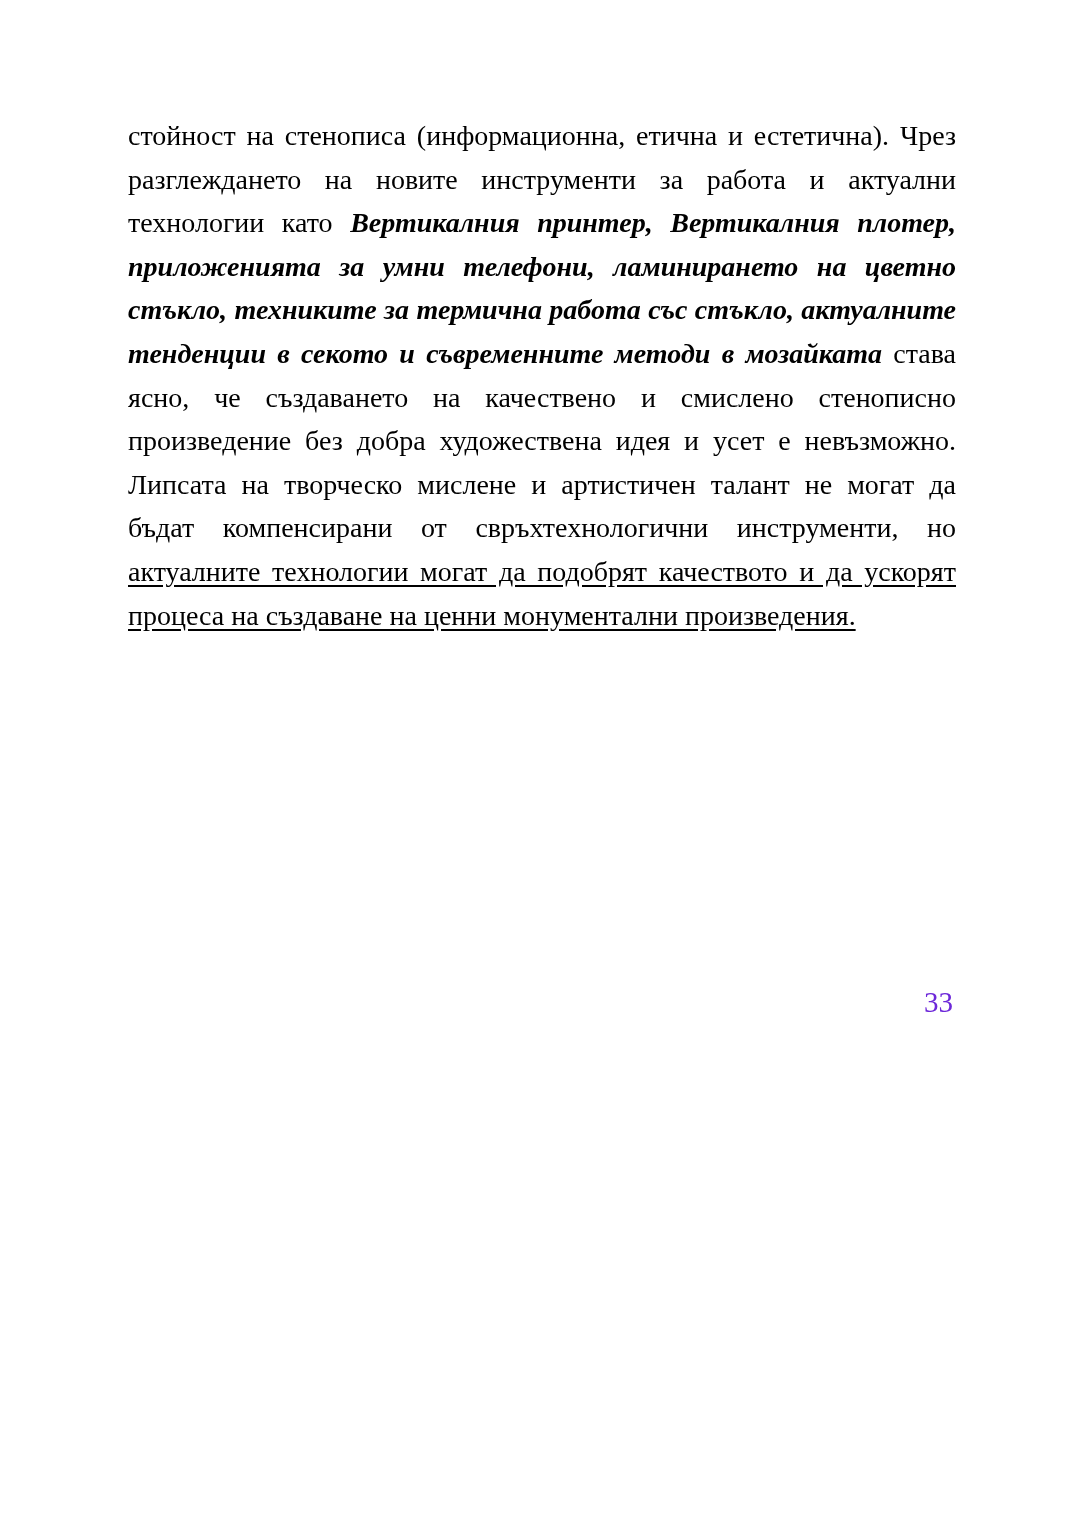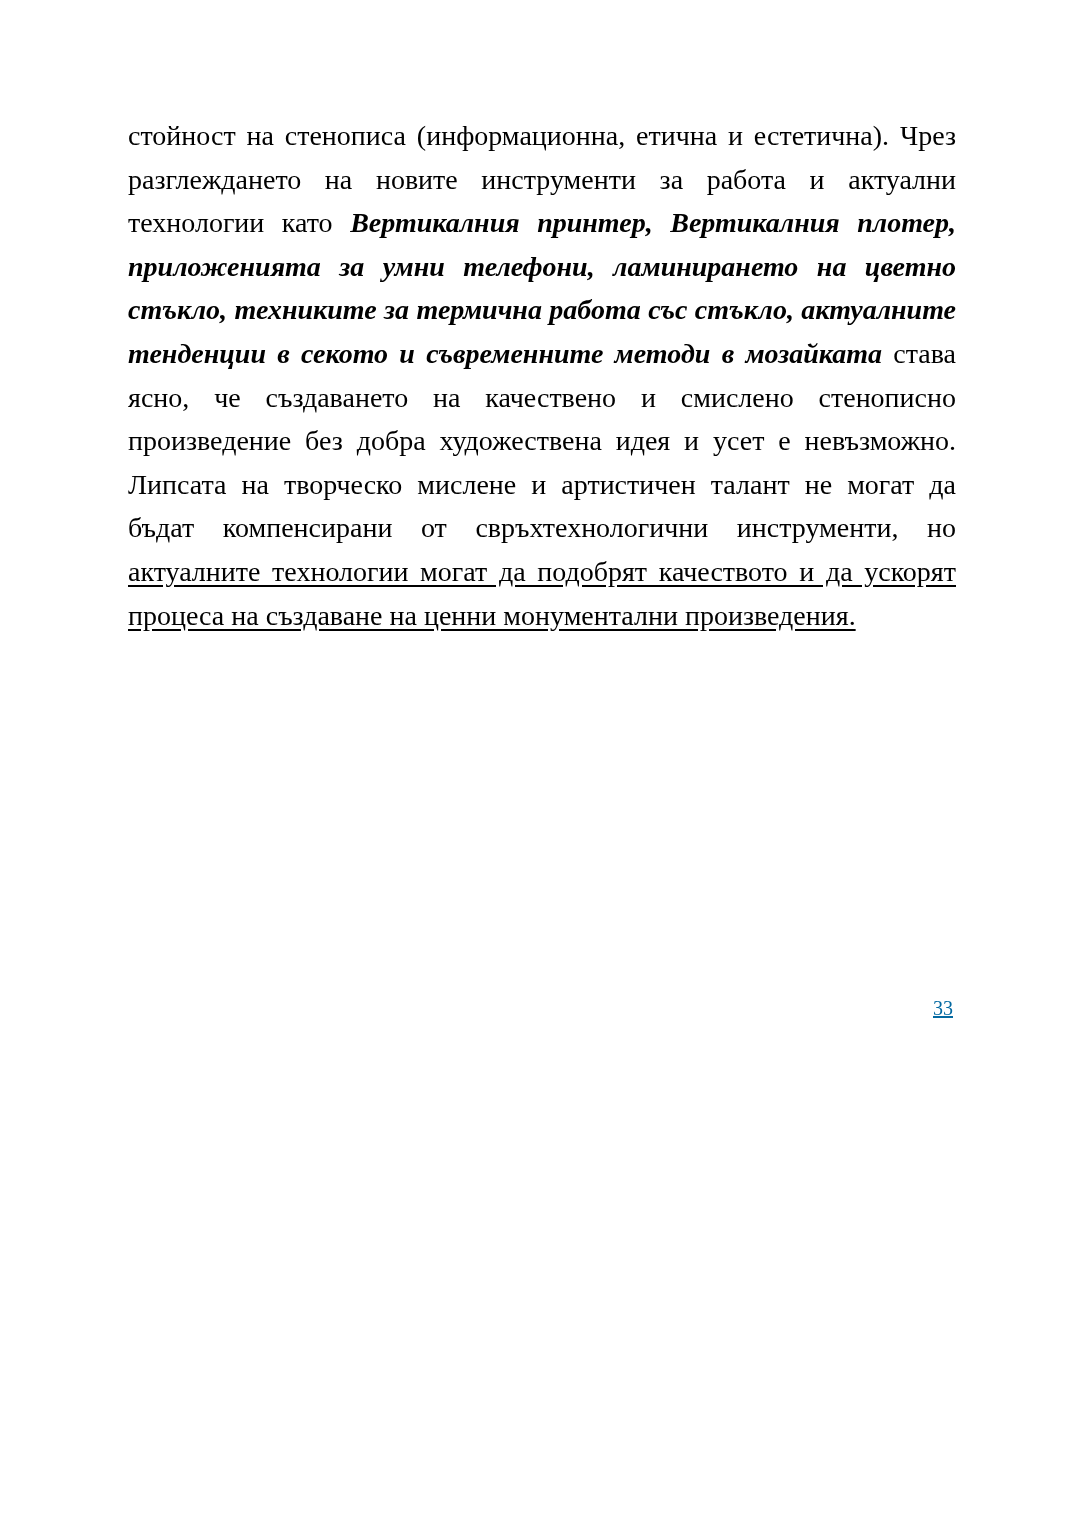--- a/index.html
+++ b/index.html
@@ -33,24 +33,23 @@
     font-style: italic;
   }
   .run-underline {
     text-decoration: underline;
     text-underline-offset: 4px;
   }
   .page-number {
     position: absolute;
     right: 127px;
     bottom: 92px;
-    font-size: 20px;
+    font-size: 29px;
     line-height: 1.2;
-    color: #0369a1;
-    text-decoration: underline;
+    color: #6d28d9;
   }
 </style>
 </head>
 <body>
 
 <div class="page">
   <p class="body-text"><span>стойност на стенописа (информационна, етична и естетична). Чрез разглеждането на новите инструменти за работа и актуални технологии като </span><span class="run-bold-italic">Вертикалния принтер, Вертикалния плотер, приложенията за умни телефони, ламинирането на цветно стъкло, техниките за термична работа със стъкло, актуалните тенденции в секото и съвременните методи в мозайката</span><span> става ясно, че създаването на качествено и смислено стенописно произведение без добра художествена идея и усет е невъзможно. Липсата на творческо мислене и артистичен талант не могат да бъдат компенсирани от свръхтехнологични инструменти, но </span><span class="run-underline">актуалните технологии могат да подобрят качеството и да ускорят процеса на създаване на ценни монументални произведения.</span></p>
   <div class="page-number">33</div>
 </div>
 

